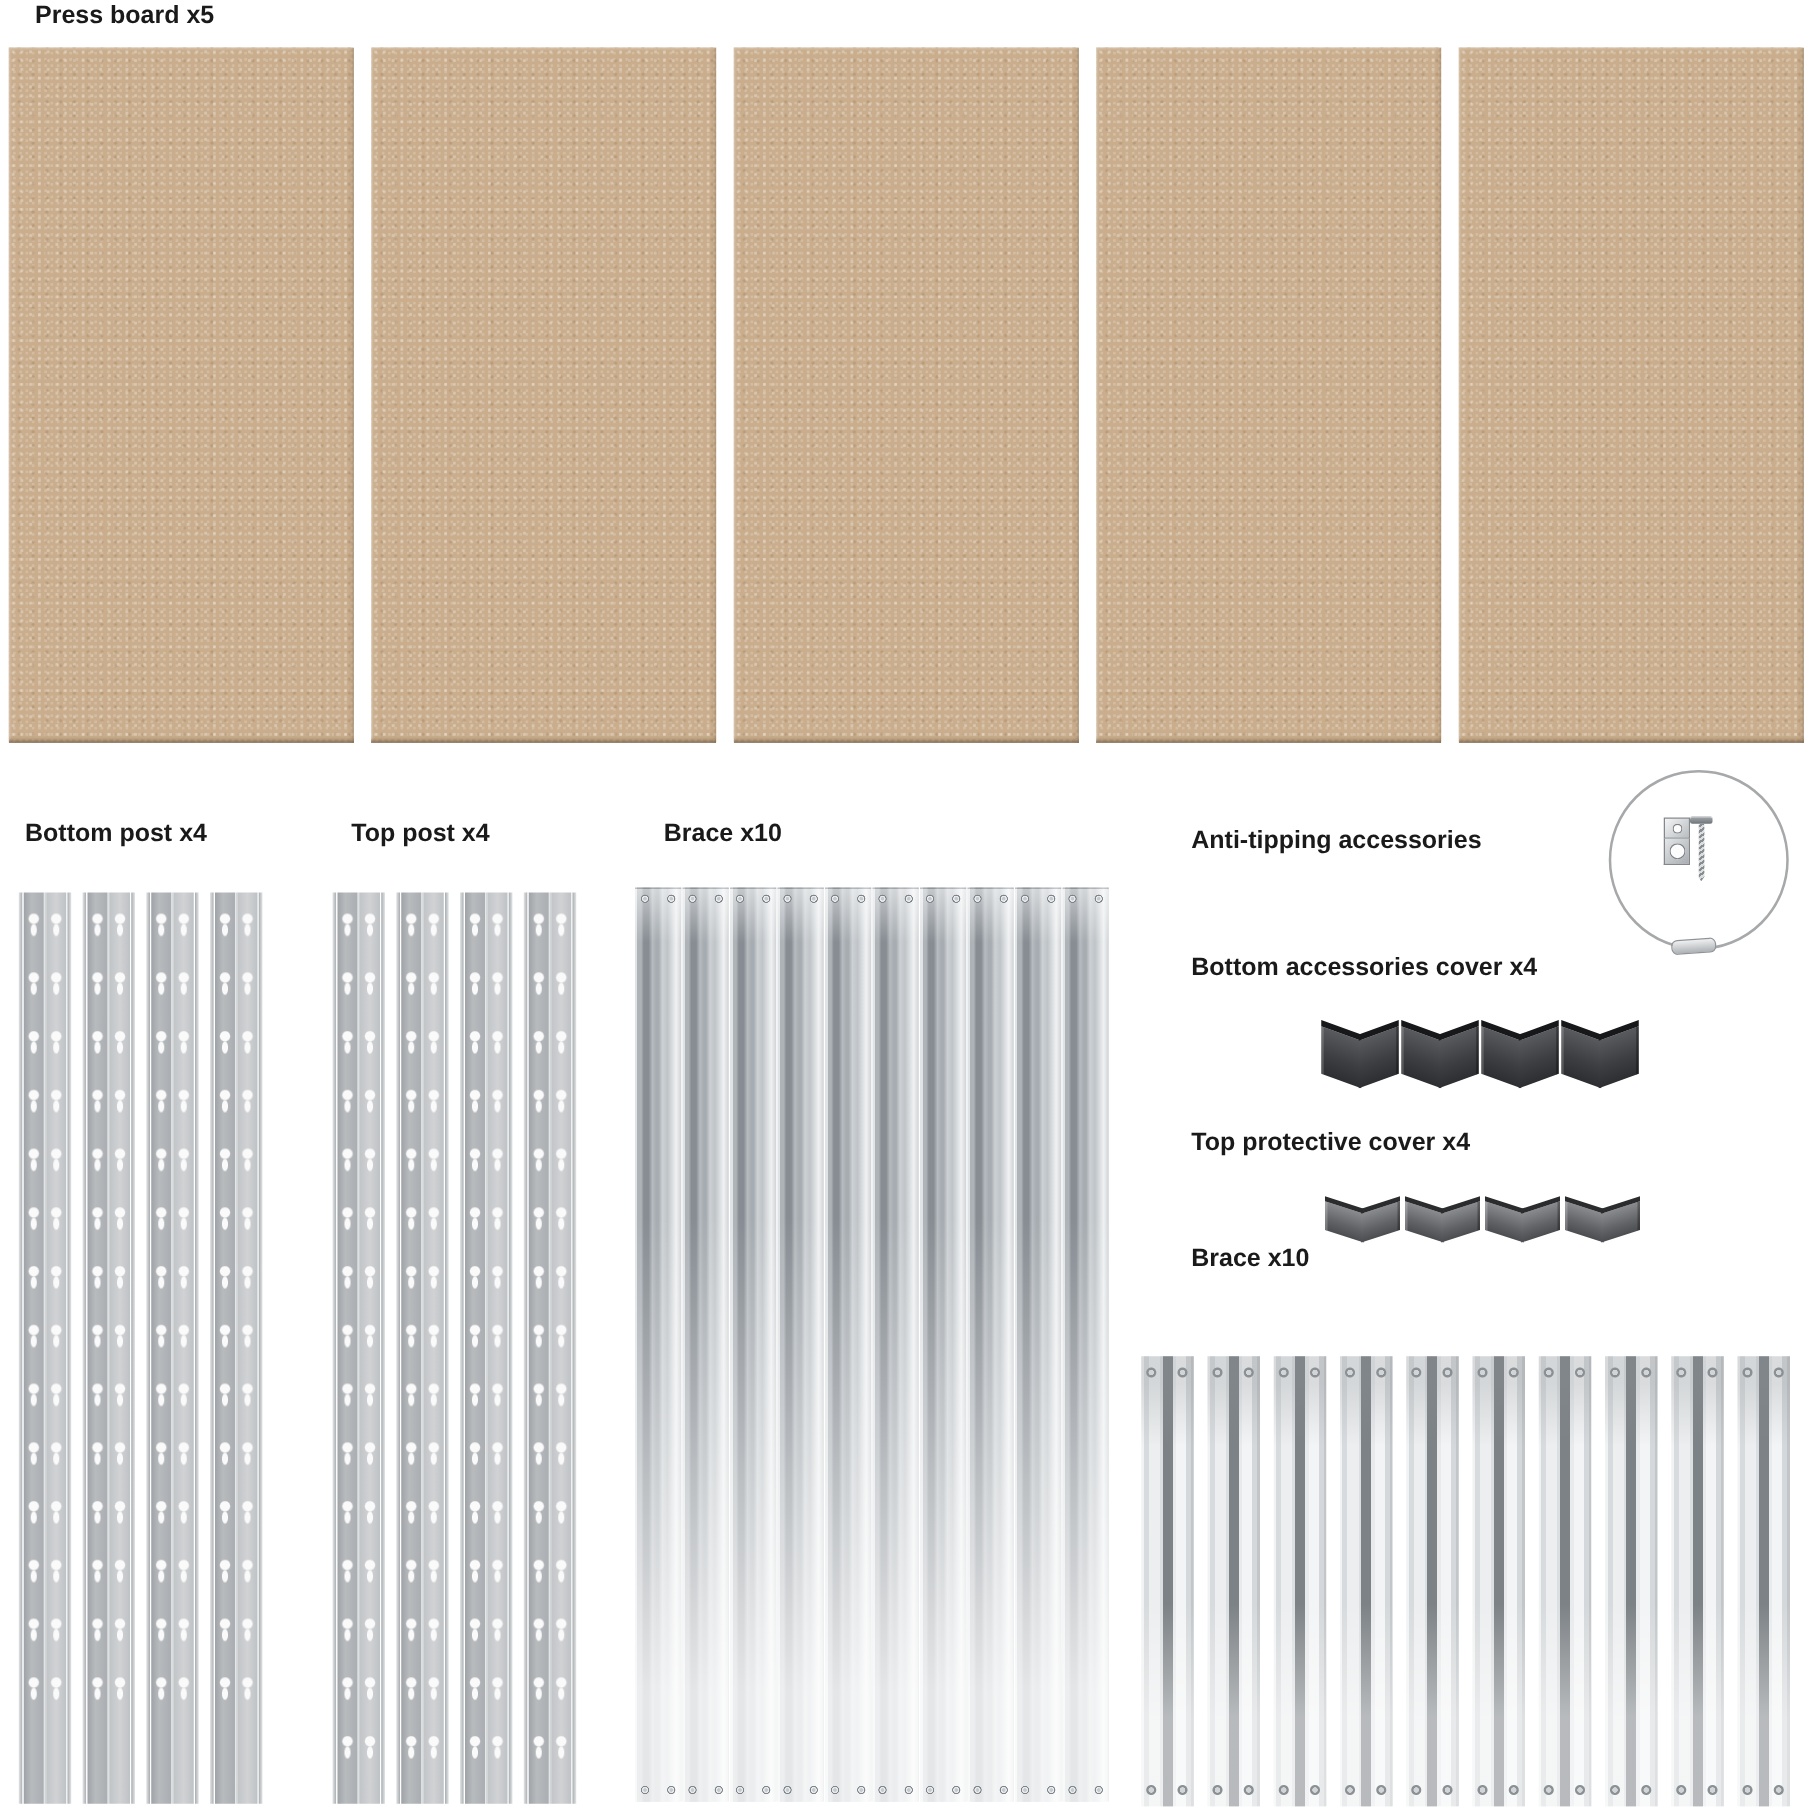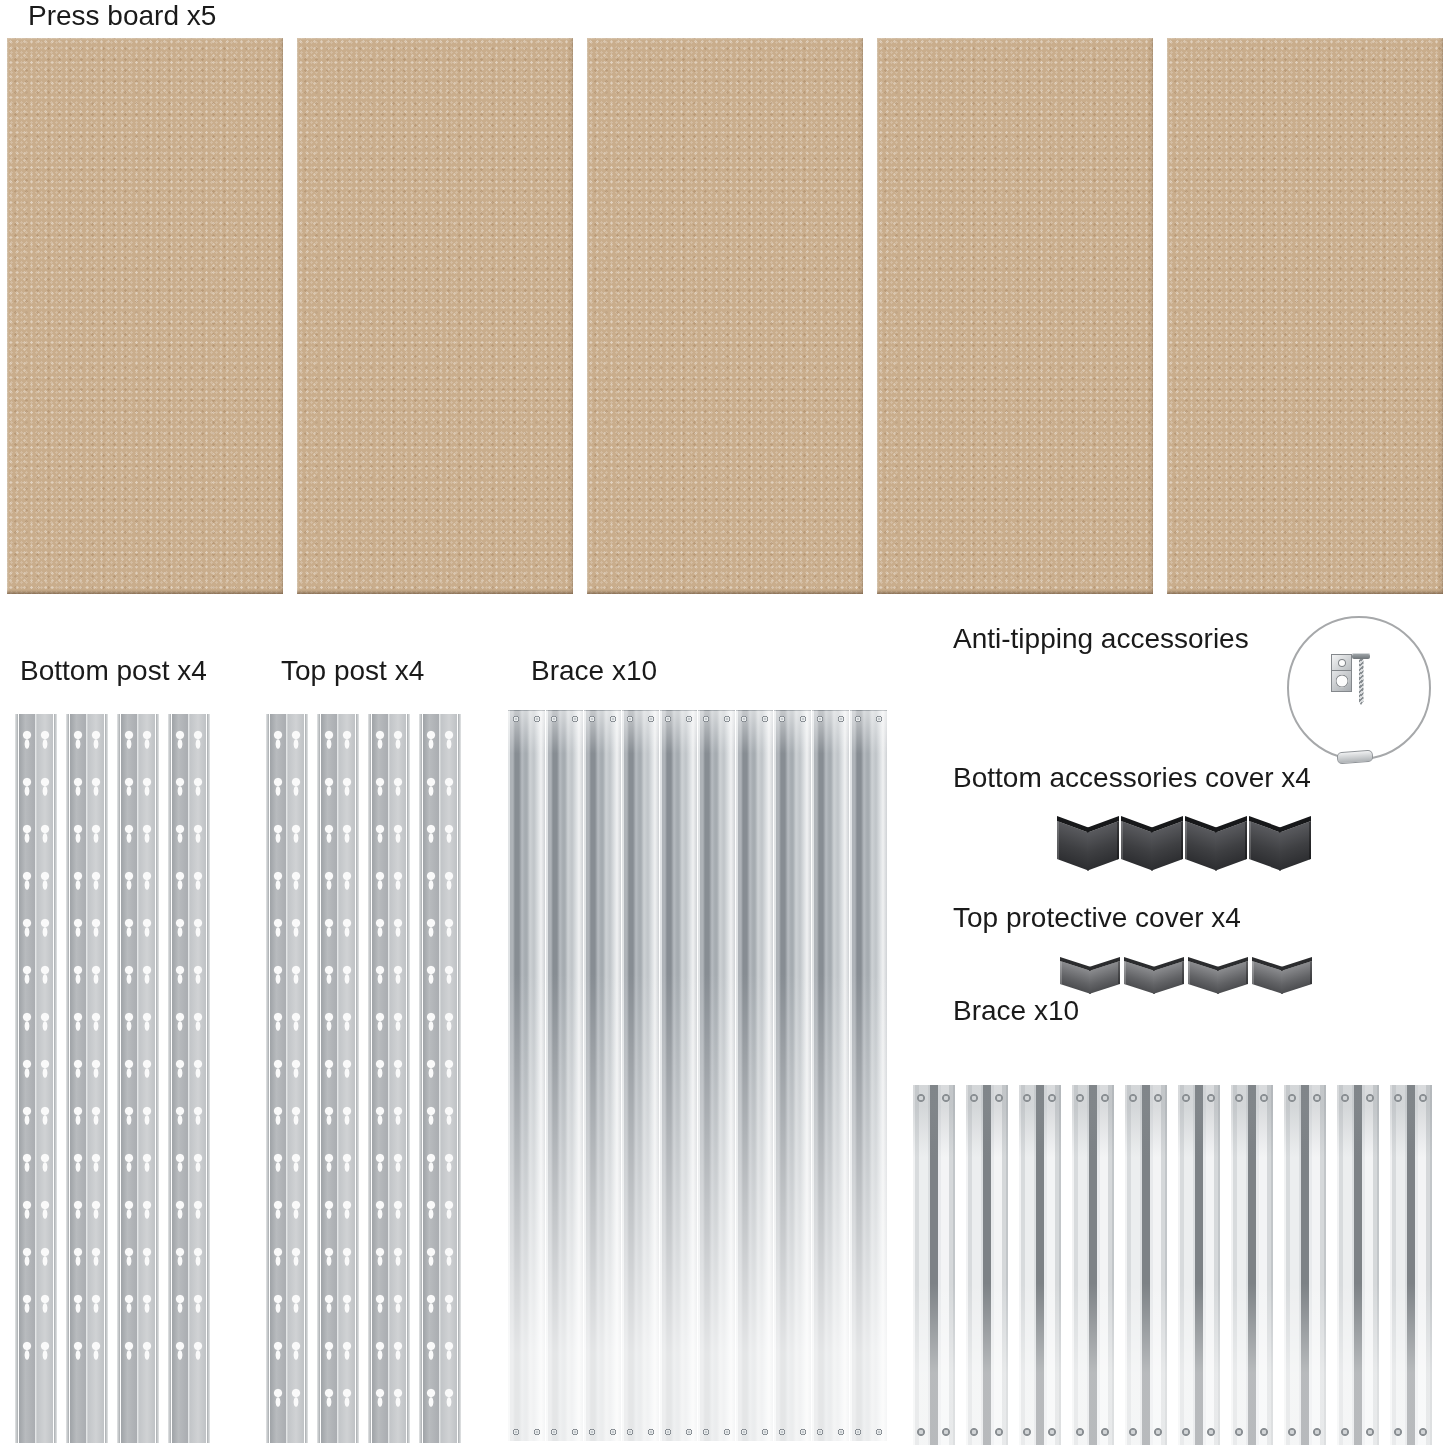--- a/index.html
+++ b/index.html
@@ -3,21 +3,21 @@
 <meta charset="utf-8">
 <style>
   html,body{margin:0;padding:0;}
   body{
     width:1445px;height:1449px;position:relative;overflow:hidden;
     background:#ffffff;
     font-family:"Liberation Sans",sans-serif;
   }
   .lbl{
     position:absolute;
-    font-weight:400;font-size:28px;line-height:1.1;color:#1a1a1a;
+    font-weight:700;font-size:20px;line-height:1.1;color:#1a1a1a;
     white-space:nowrap;
   }
   .row{position:absolute;display:flex;}
 
   
   .boards-row{left:7px;top:38px;gap:14px;}
   .board{
     width:276px;height:556px;flex:0 0 auto;
     background-color:#c9ad8c;
     background-image:
@@ -120,21 +120,21 @@
       linear-gradient(to right, #f1f2f3 0 2px, #d8dbdd 2px 6px, #eceeef 6px 15px, #dcdfe1 15px 17px, #7d8286 17px 25px, #e8eaec 25px 28px, #f3f4f5 28px 36px, #d5d8da 36px 40px, #c2c6c9 40px 42px);
   }
 </style>
 </head>
 <body>
 
 <div class="lbl" style="left:28px;top:1px">Press board x5</div>
 <div class="lbl" style="left:20px;top:656px">Bottom post x4</div>
 <div class="lbl" style="left:281px;top:656px">Top post x4</div>
 <div class="lbl" style="left:531px;top:656px">Brace x10</div>
-<div class="lbl" style="left:953px;top:624px">Anti-tipping accessories</div>
+<div class="lbl" style="left:953px;top:661px">Anti-tipping accessories</div>
 <div class="lbl" style="left:953px;top:763px">Bottom accessories cover x4</div>
 <div class="lbl" style="left:953px;top:903px">Top protective cover x4</div>
 <div class="lbl" style="left:953px;top:996px">Brace x10</div>
 
 <div class="row boards-row">
   <div class="board"></div>
 <div class="board"></div>
     <div class="board"></div>
     <div class="board"></div>
     <div class="board"></div>

